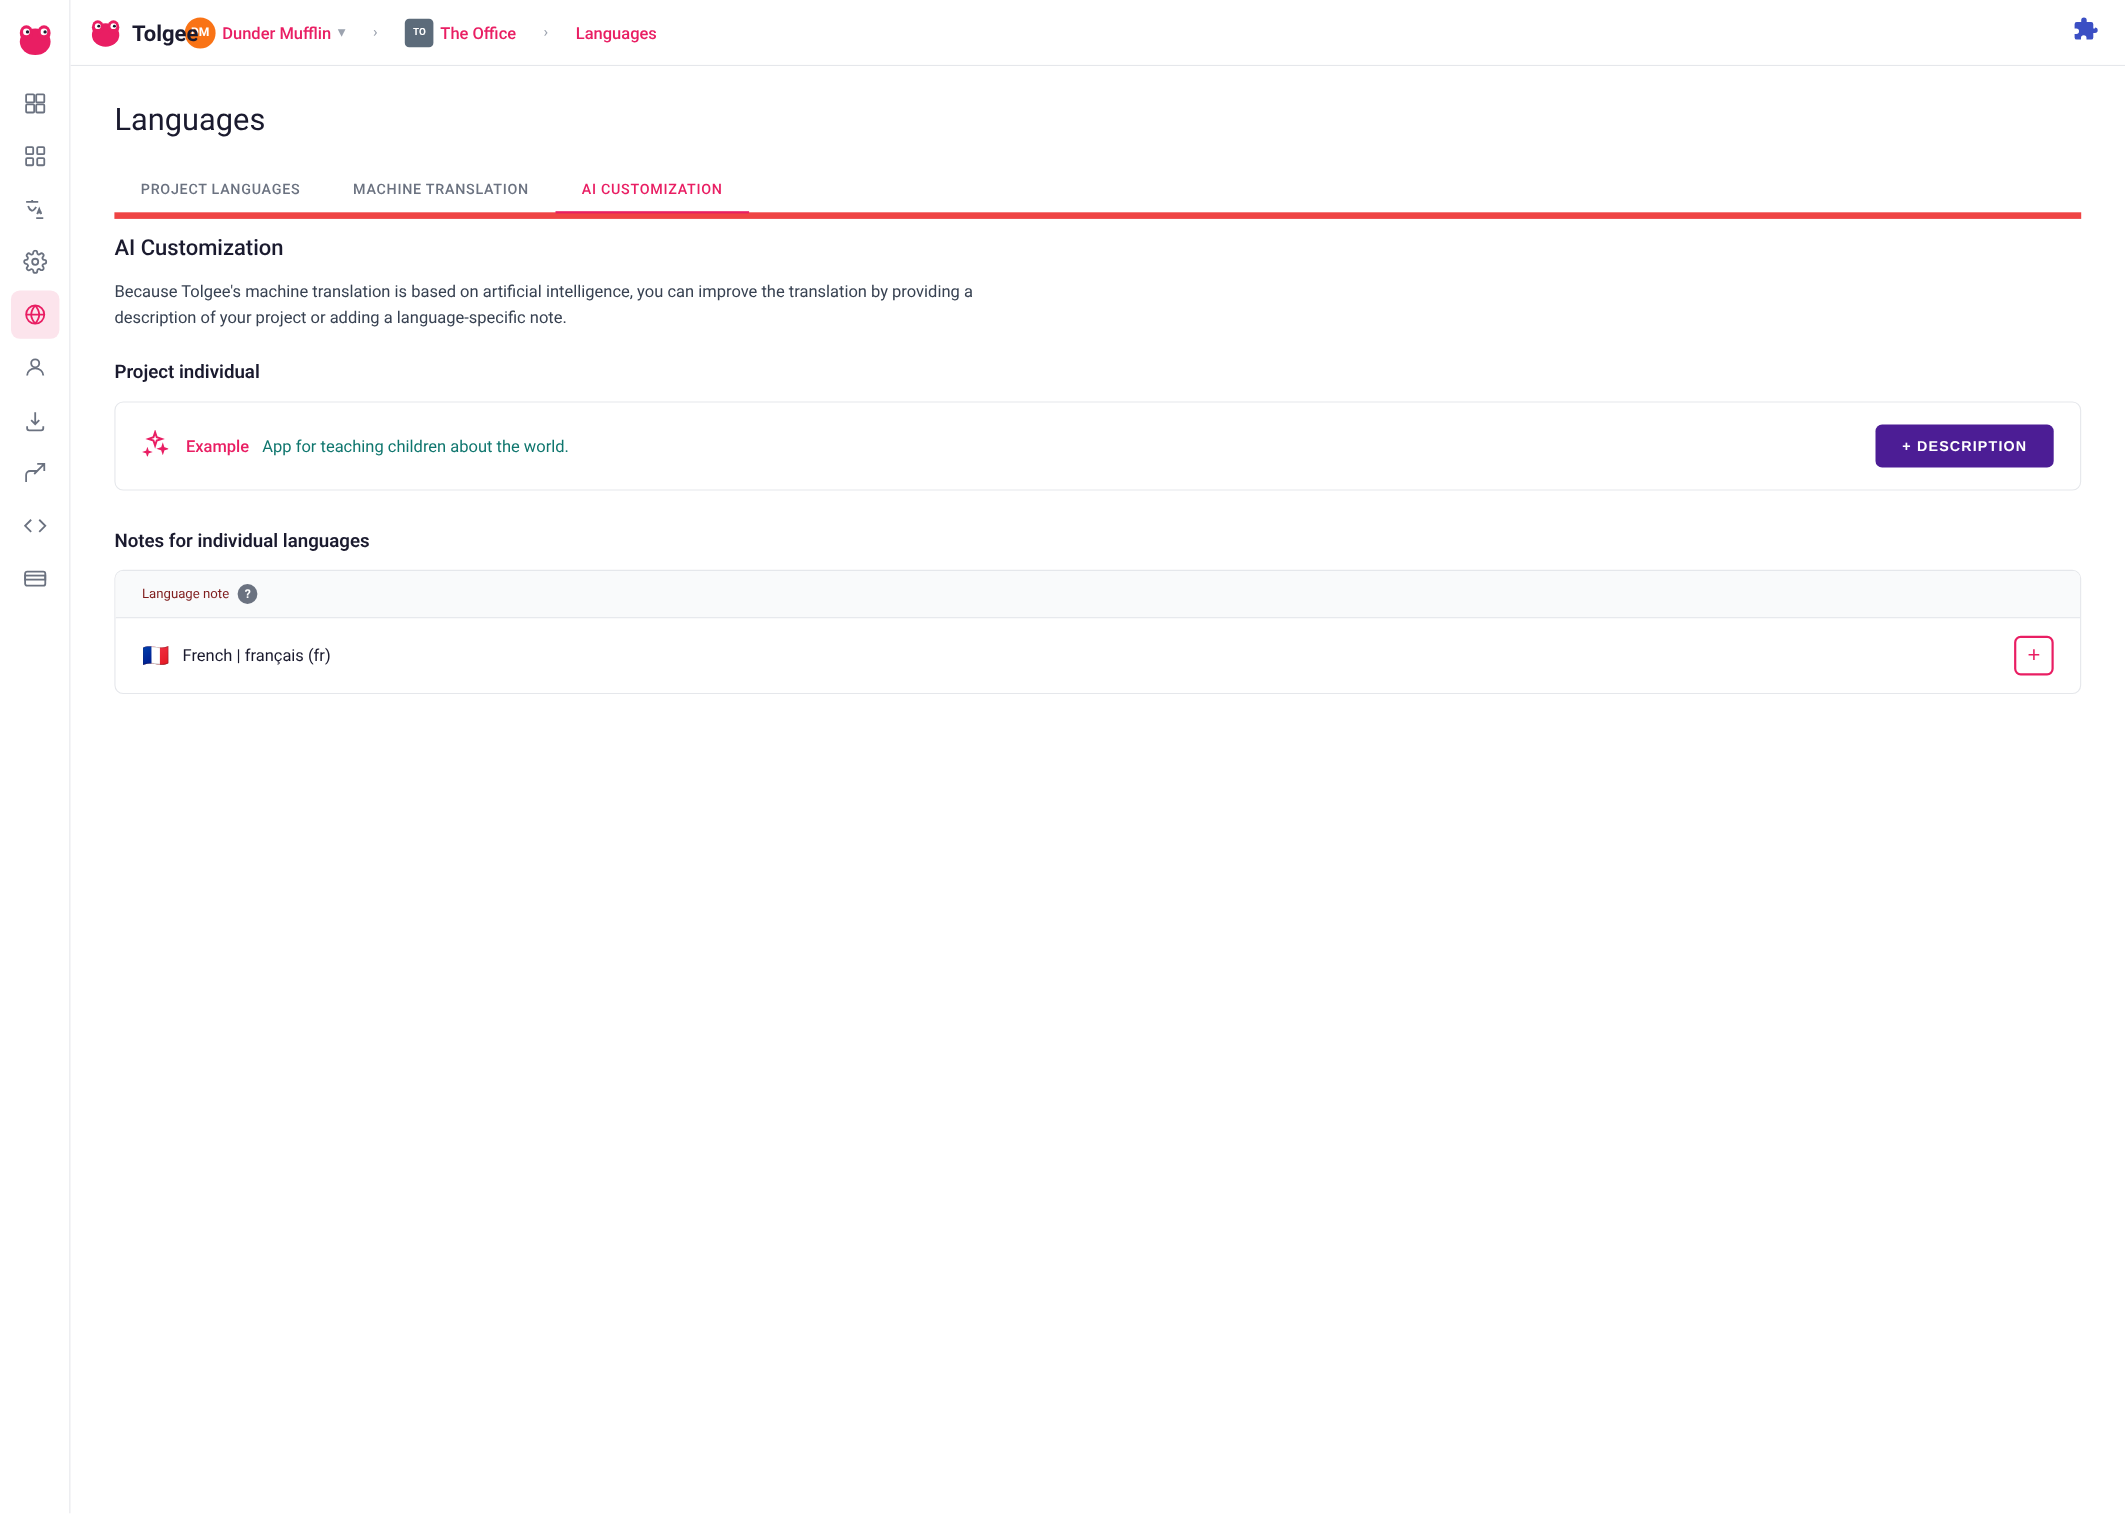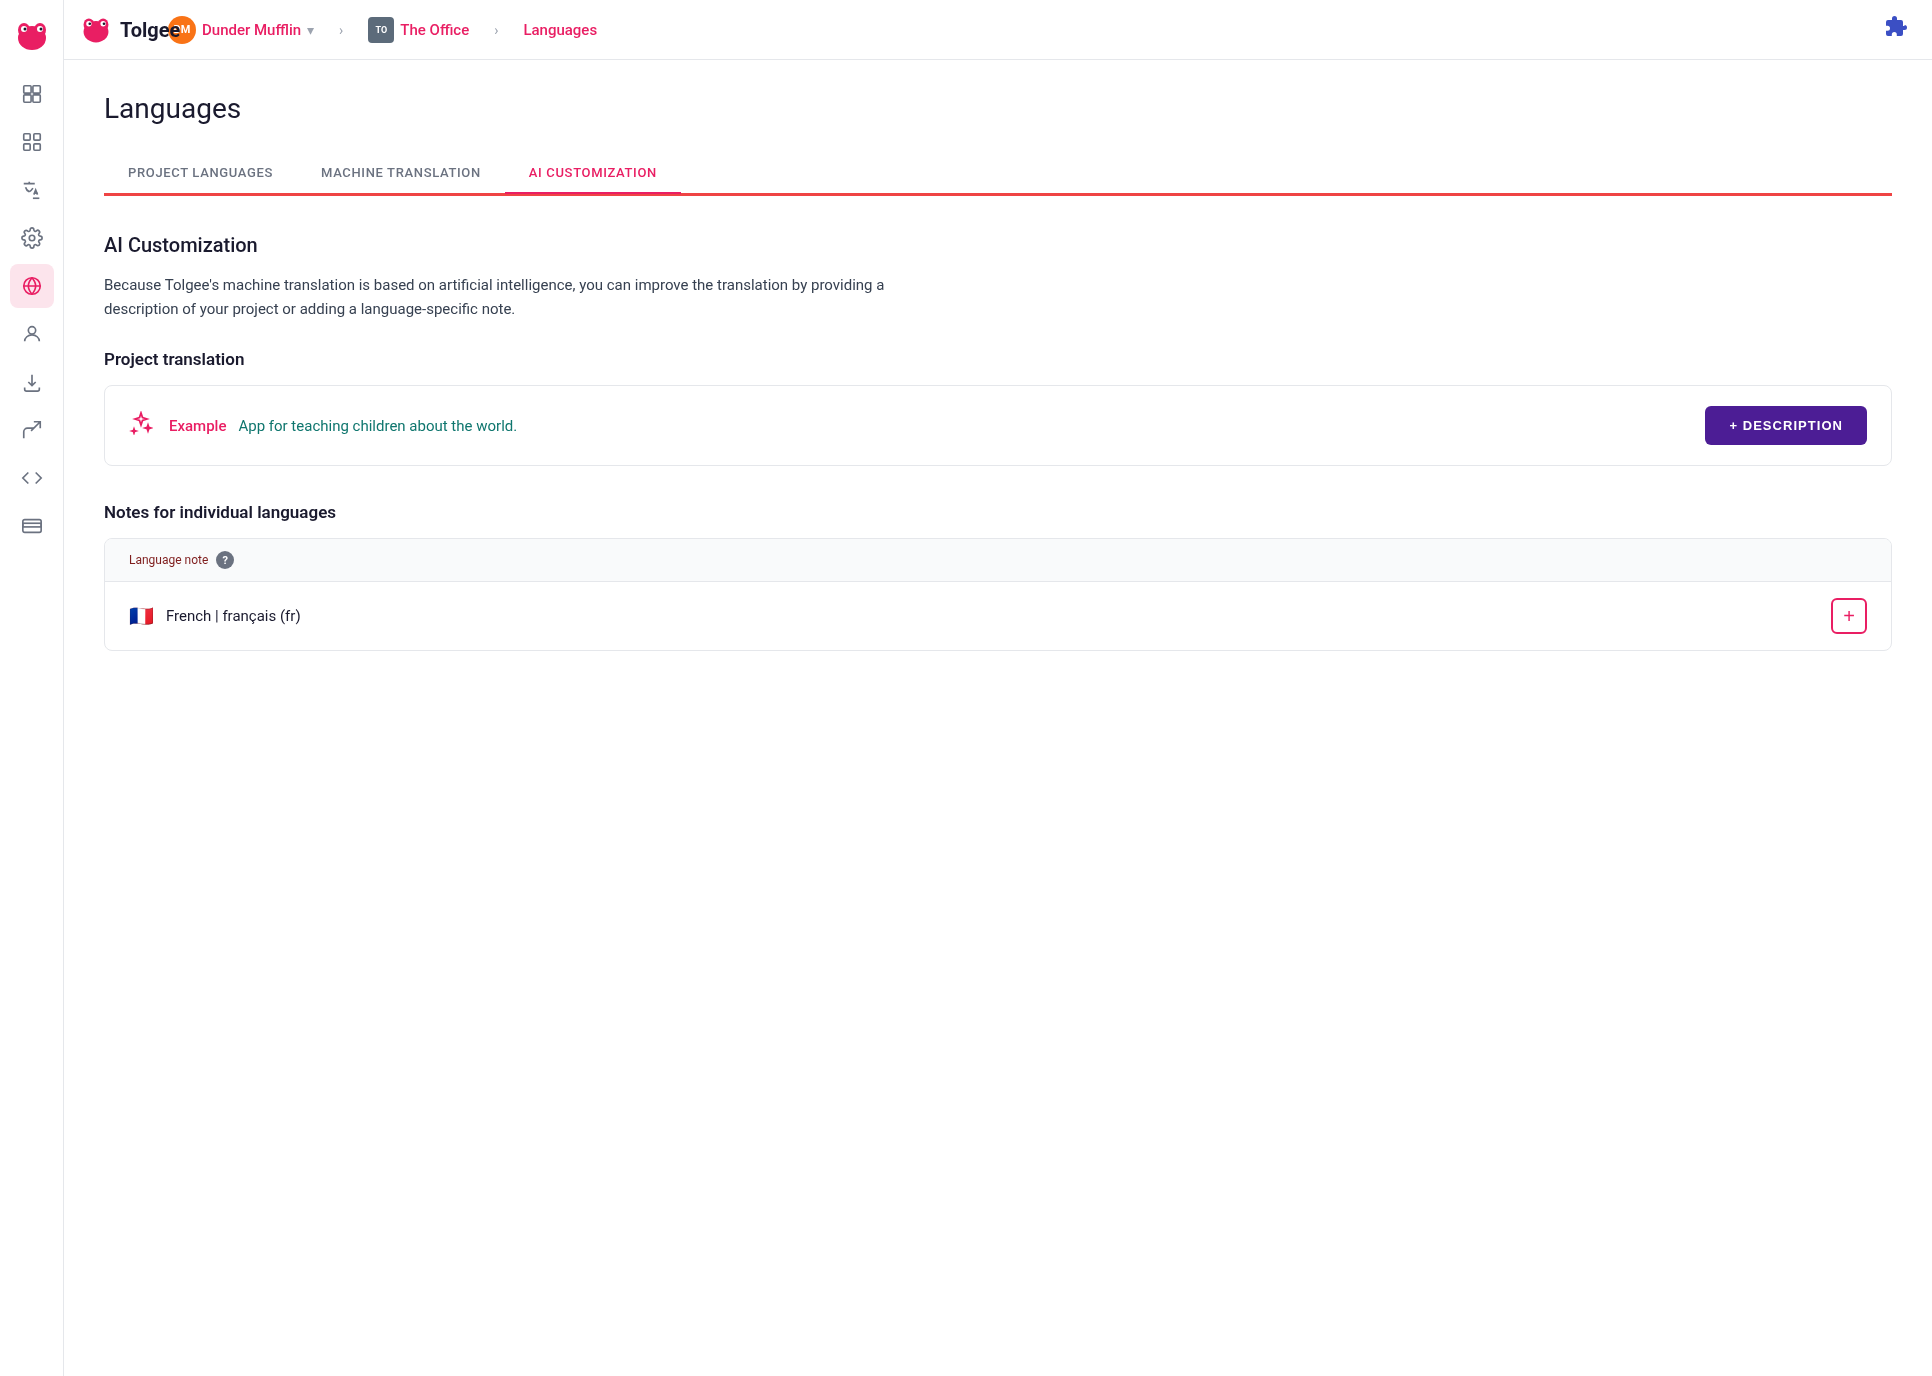--- a/index.html
+++ b/index.html
@@ -158,22 +158,22 @@
       font-size: 28px;
       font-weight: 400;
       color: #1a1a2e;
       margin-bottom: 28px;
     }
 
     
     .tabs {
       display: flex;
       gap: 0;
-      border-bottom: 3px solid #ef4444;
-      margin-bottom: 37px;
+      border-bottom: 6px solid #ef4444;
+      margin-bottom: 14px;
     }
     .tab {
       padding: 12px 24px;
       font-size: 13px;
       font-weight: 500;
       letter-spacing: 0.05em;
       color: #6b7280;
       cursor: pointer;
       border-bottom: 2px solid transparent;
       margin-bottom: -1px;
@@ -451,21 +451,21 @@
 
     <div class="tabs">
       <div class="tab">PROJECT LANGUAGES</div>
       <div class="tab">MACHINE TRANSLATION</div>
       <div class="tab active">AI CUSTOMIZATION</div>
     </div>
 
     <h2 class="section-title">AI Customization</h2>
     <p class="section-desc">Because Tolgee's machine translation is based on artificial intelligence, you can improve the translation by providing a description of your project or adding a language-specific note.</p>
 
-    <h3 class="subsection-title">Project translation</h3>
+    <h3 class="subsection-title">Project individual</h3>
     <div class="description-box">
 
       <span class="ai-icon">
         <svg width="24" height="24" viewBox="0 0 24 24" fill="none" stroke="#e91e63" stroke-width="1.8">
           <path d="M12 2l1.5 4.5L18 8l-4.5 1.5L12 14l-1.5-4.5L6 8l4.5-1.5z"></path>
           <path d="M19 14l.75 2.25L22 17l-2.25.75L19 20l-.75-2.25L16 17l2.25-.75z"></path>
           <path d="M5 18l.5 1.5L7 20l-1.5.5L5 22l-.5-1.5L3 20l1.5-.5z"></path>
         </svg>
       </span>
       <div>

